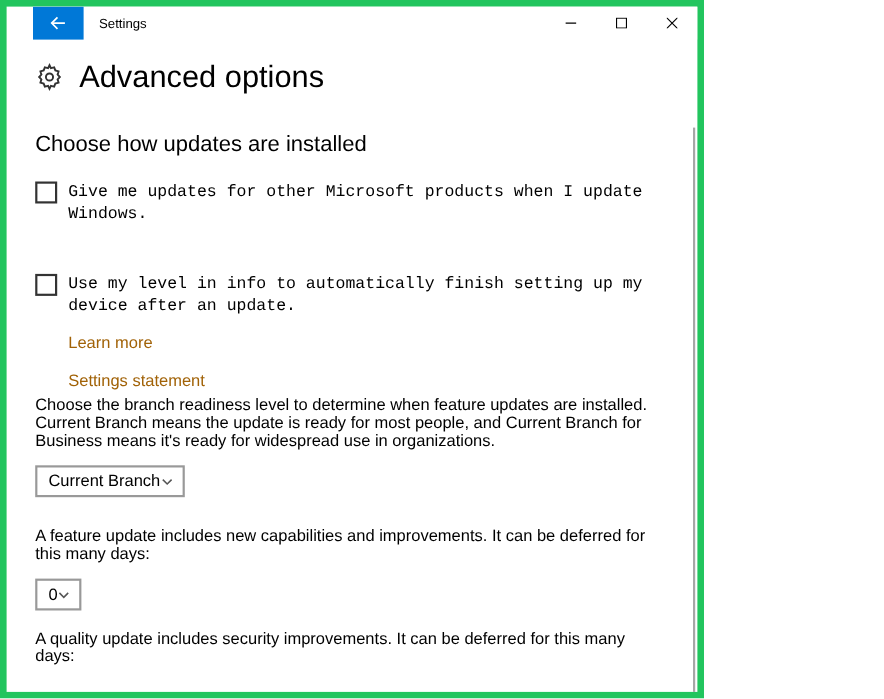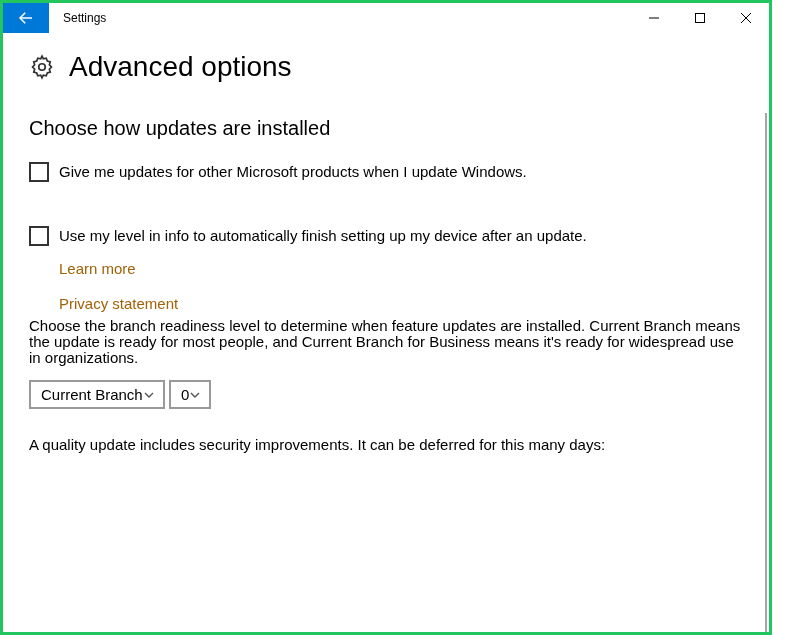--- a/index.html
+++ b/index.html
@@ -4,25 +4,26 @@
 <style>
   * { box-sizing: border-box; }
   html, body {
     margin: 0; padding: 0;
     font-family: "Segoe UI", Arial, sans-serif;
     font-size: 15px;
     color: #000;
     background: #fff;
   }
   .window {
-    width: 772px;
+    width: 640px;
     height: 635px;
-    border: 3px solid #22c55e;
+    border: 6px solid #22c55e;
     position: relative;
     overflow: hidden;
+    padding-left: 24px;
   }
   .titlebar {
     height: 30px;
     display: flex;
     align-items: stretch;
     background: #fff;
   }
   .back-btn {
     width: 46px;
     background: #0078d7;
@@ -84,20 +85,21 @@
     font-size: 20px;
     font-weight: 400;
     margin: 0 0 22px 0;
   }
   .section-title.second { margin-top: 46px; }
   .check-row {
     display: flex;
     align-items: flex-start;
     gap: 10px;
     margin-bottom: 10px;
+    font-family: Liberation Mono, monospace;
   }
   .checkbox {
     width: 20px; height: 20px;
     border: 2px solid #333;
     flex-shrink: 0;
     margin-top: 0;
   }
   .check-label { font-size: 15px; line-height: 20px; }
   .indent { margin-left: 30px; }
   .link {
@@ -180,33 +182,34 @@
       <div class="gap-block"></div>
 
       <div class="check-row">
         <div class="checkbox"></div>
         <div class="check-label">Use my level in info to automatically finish setting up my device after an update.</div>
       </div>
       <div class="indent">
         <span class="link">Learn more</span>
       </div>
       <div class="indent">
-        <span class="link spaced">Privacy statement</span>
+        <span class="link spaced">Settings statement</span>
       </div>
 
 
       <p class="body-text">Choose the branch readiness level to determine when feature updates are installed. Current Branch means the update is ready for most people, and Current Branch for Business means it's ready for widespread use in organizations.</p>
 
       <div class="dropdown">
         <span>Current Branch</span>
         <svg class="chev" viewBox="0 0 12 12" fill="none" stroke="#555" stroke-width="1.4">
           <polyline points="2 4 6 8 10 4"></polyline>
         </svg>
       </div>
 
+      <p class="body-text">A feature update includes new capabilities and improvements. It can be deferred for this many days:</p>
 
       <div class="dropdown small">
         <span>0</span>
         <svg class="chev" viewBox="0 0 12 12" fill="none" stroke="#555" stroke-width="1.4">
           <polyline points="2 4 6 8 10 4"></polyline>
         </svg>
       </div>
 
       <p class="body-text" style="margin-bottom:0">A quality update includes security improvements. It can be deferred for this many days:</p>
 

